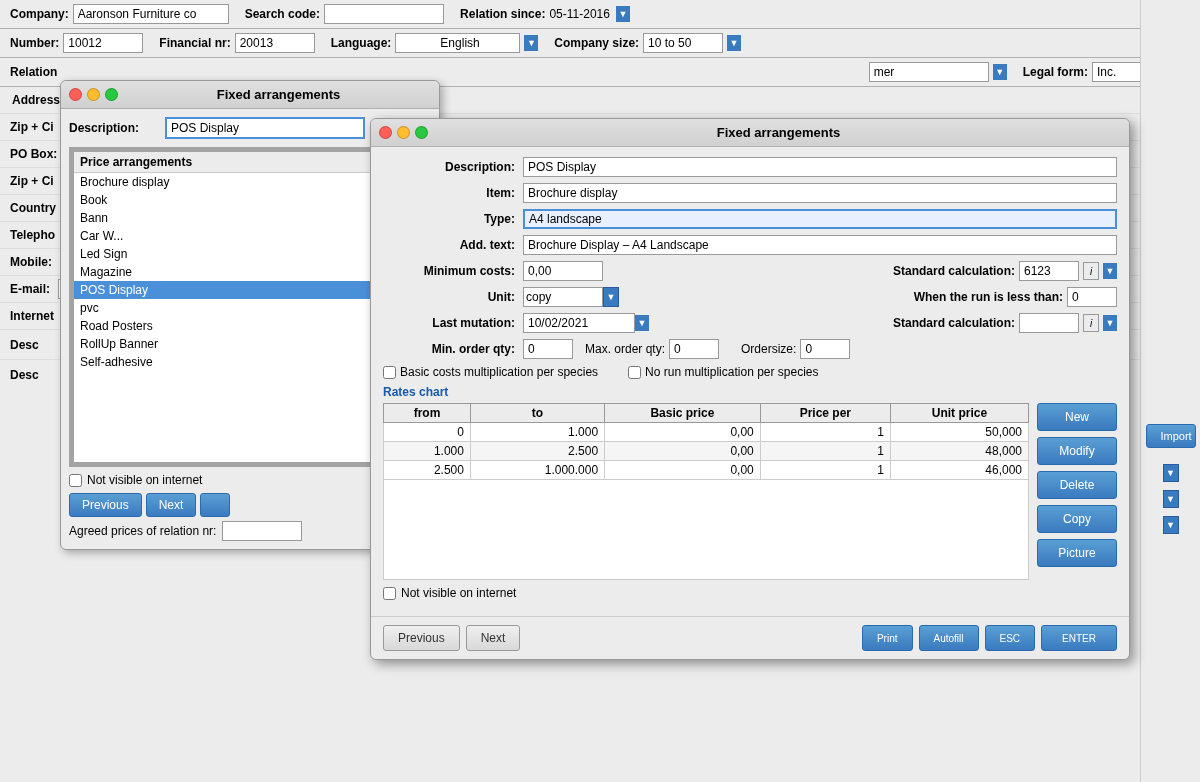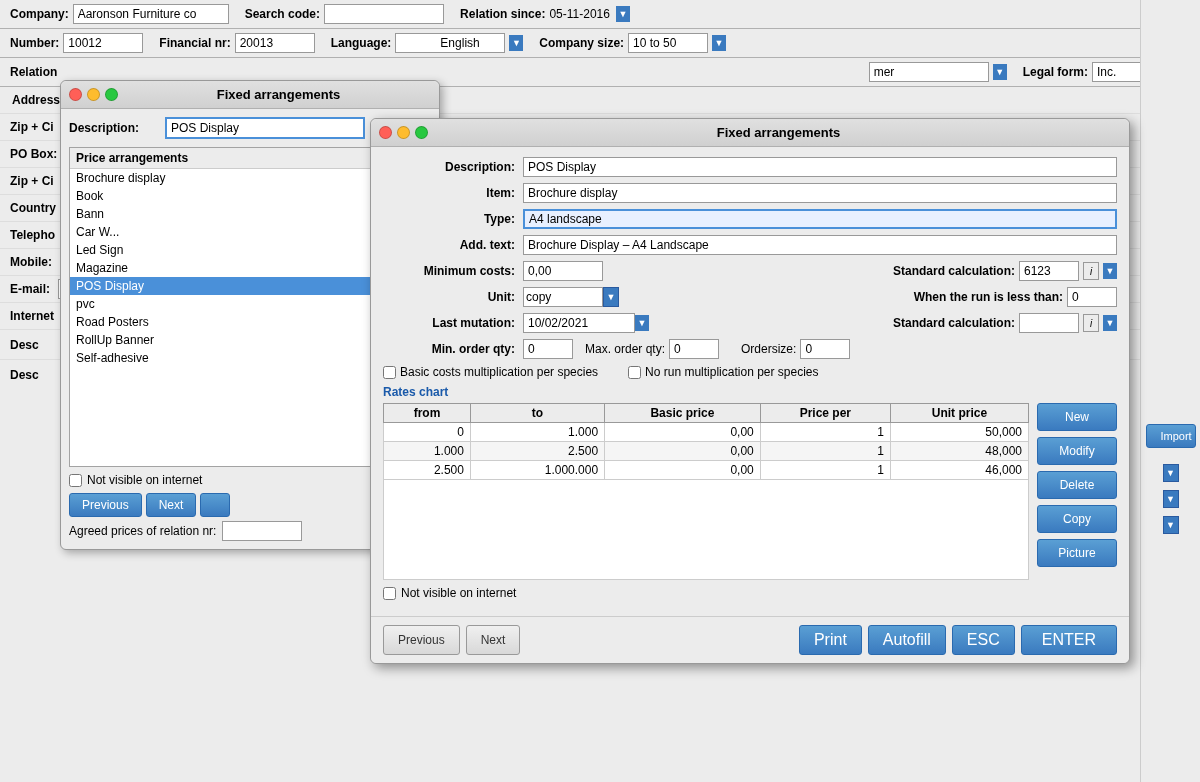--- a/index.html
+++ b/index.html
@@ -109,21 +109,21 @@
     .desc-label { font-weight: bold; width: 90px; }
     .desc-input {
       border: 2px solid #4a90d9;
       background: white;
       padding: 2px 4px;
       font-size: 12px;
       width: 200px;
     }
 
     .list-section {
-      border: 1px solid #a3a3a3;
+      border: 5px solid #a3a3a3;
       background: white;
       height: 320px;
       overflow-y: auto;
     }
     .list-header {
       padding: 3px 6px;
       font-weight: bold;
       background: #ececec;
       border-bottom: 1px solid #ccc;
     }
@@ -299,21 +299,21 @@
       padding: 5px 14px;
       font-size: 12px;
       border-radius: 3px;
       cursor: pointer;
     }
     .footer-btn-blue {
       background: linear-gradient(to bottom, #5a9fd4, #3a7abf);
       color: white;
       border: 1px solid #2a6aaf;
       padding: 5px 14px;
-      font-size: 16px;
+      font-size: 10px;
       border-radius: 3px;
       cursor: pointer;
     }
     .footer-btn-blue.wide { padding: 5px 20px; }
 
     
     .flex-spacer { flex: 1; }
 
     .std-calc-row {
       display: flex;
@@ -400,21 +400,21 @@
     <div class="field-group">
       <span class="field-label">Number:</span>
       <input class="text-input text-input-small" type="text" value="10012" style="">
     </div>
     <div class="field-group">
       <span class="field-label">Financial nr:</span>
       <input class="text-input text-input-small" type="text" value="20013" style="">
     </div>
     <div class="field-group">
       <span class="field-label">Language:</span>
-      <input class="text-input" style="width: 110px; padding-left: 44px;" type="text" value="English">
+      <input class="text-input" style="width: 125px; padding-left: 44px;" type="text" value="English">
       <div class="dropdown-arrow">▼</div>
     </div>
     <div class="field-group">
       <span class="field-label">Company size:</span>
       <input class="text-input" style="width: 80px;" type="text" value="10 to 50">
       <div class="dropdown-arrow">▼</div>
     </div>
   </div>
 
   <div style="background:#ececec; border-bottom:1px solid #b0b0b0; padding: 4px 10px; display:flex; align-items:center; gap:16px;">

